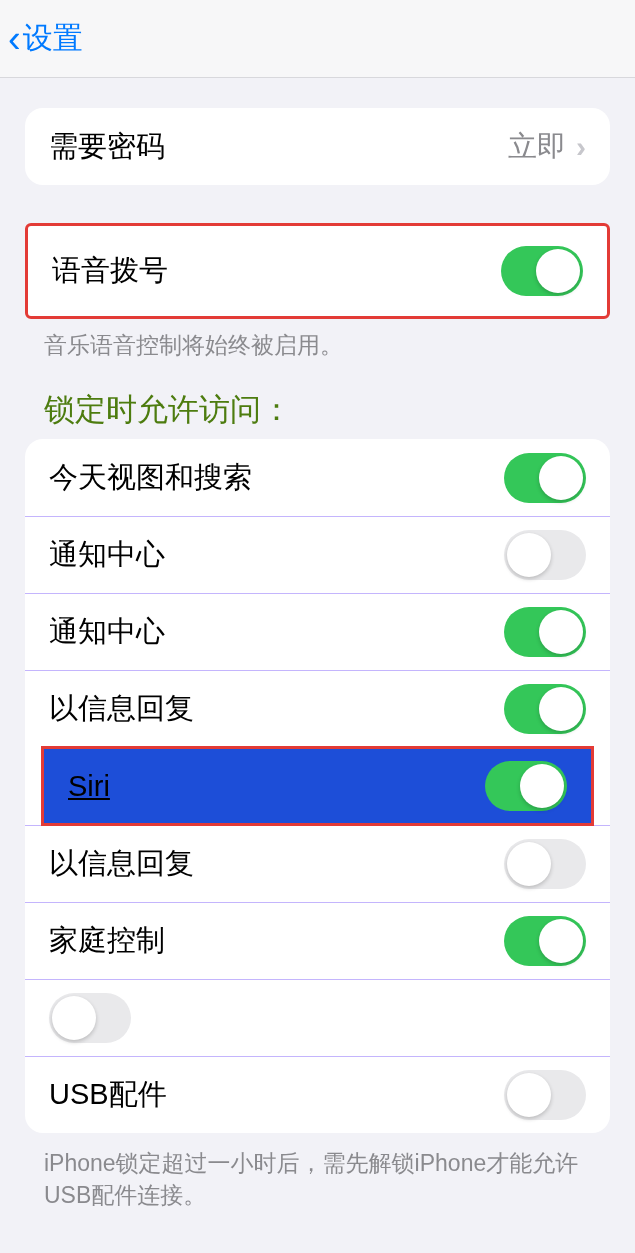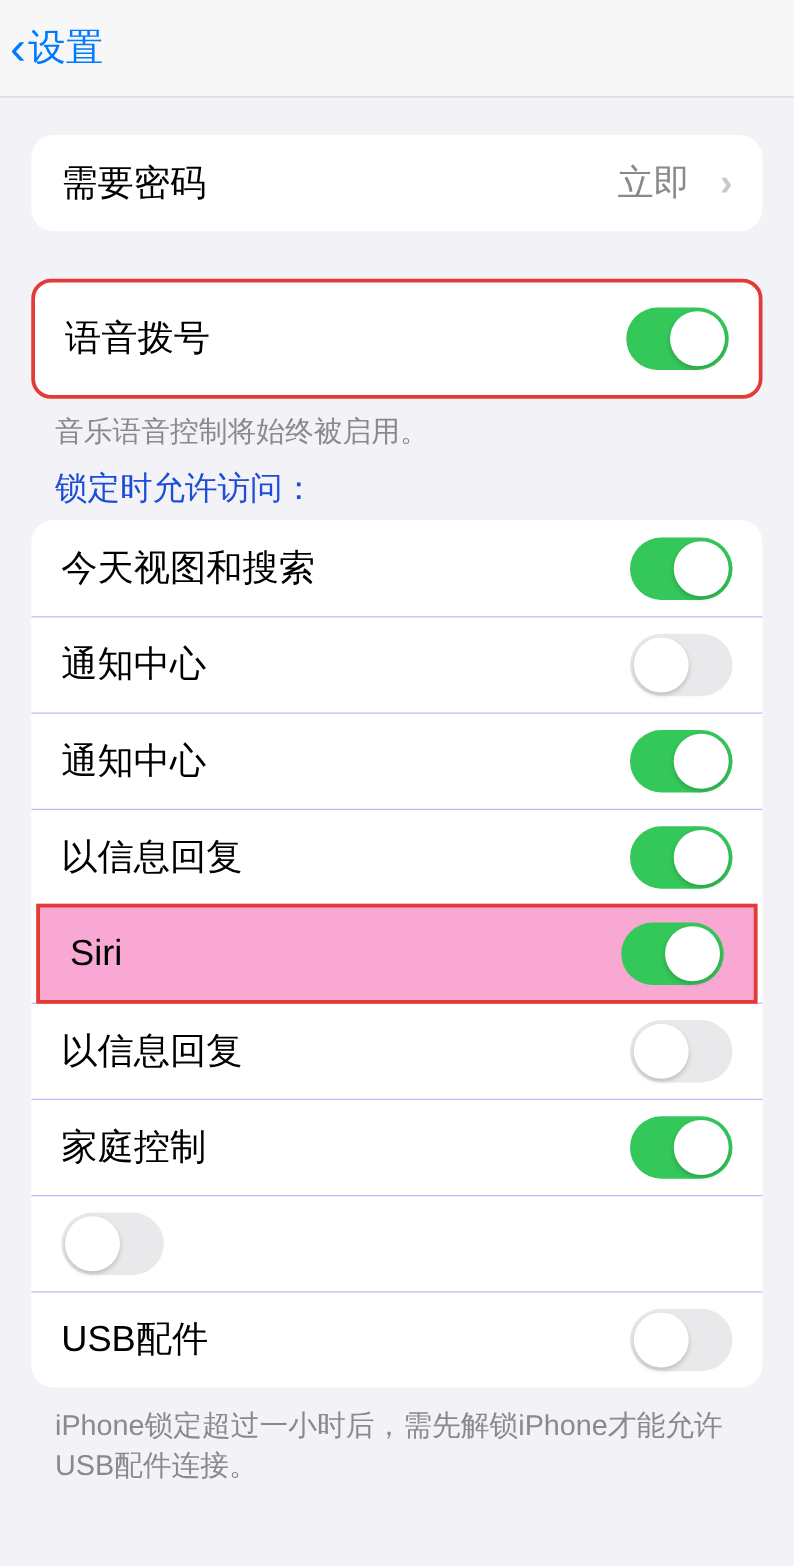--- a/index.html
+++ b/index.html
@@ -44,62 +44,63 @@
     padding-top: 30px;
   }
   .group {
     margin: 0 25px 0 25px;
     background: #fff;
     border-radius: 18px;
     overflow: hidden;
   }
   .group.highlight {
     border: 3px solid #e33b36;
-    border-radius: 16px;
+    border-radius: 6px;
   }
   .row {
     display: flex;
     align-items: center;
     justify-content: space-between;
     padding: 0 24px;
     height: 77px;
     font-size: 29px;
     color: #000;
     text-align: right;
   }
   .row + .row { border-top: 1px solid #c4b5fd; }
   .row.highlight-inner {
     border: 3px solid #e33b36;
-    margin: -1px 4px;
+    margin: -1px 16px;
     position: relative;
     z-index: 1;
-    background: #f9a8d4;
+    background: #1d4ed8;
     height: 80px;
+    text-decoration: underline;
   }
   .row-right {
     display: flex;
     align-items: center;
-    gap: 24px;
+    gap: 10px;
   }
   .value-text { color: #8a8a8e; font-size: 29px; }
   .chevron-right {
     color: #c7c7cc;
     font-size: 30px;
     font-weight: 600;
   }
   .footer {
     margin: 10px 44px 0 44px;
     font-size: 23px;
     color: #8a8a8e;
     line-height: 1.4;
   }
   .header-label {
-    margin: 12px 44px 8px 44px;
-    font-size: 26px;
-    color: #1d4ed8;
+    margin: 28px 44px 8px 44px;
+    font-size: 31px;
+    color: #4d7c0f;
   }
   .toggle {
     width: 82px;
     height: 50px;
     border-radius: 25px;
     position: relative;
     flex-shrink: 0;
   }
   .toggle.on { background: #34c759; }
   .toggle.off { background: #e9e9eb; }

